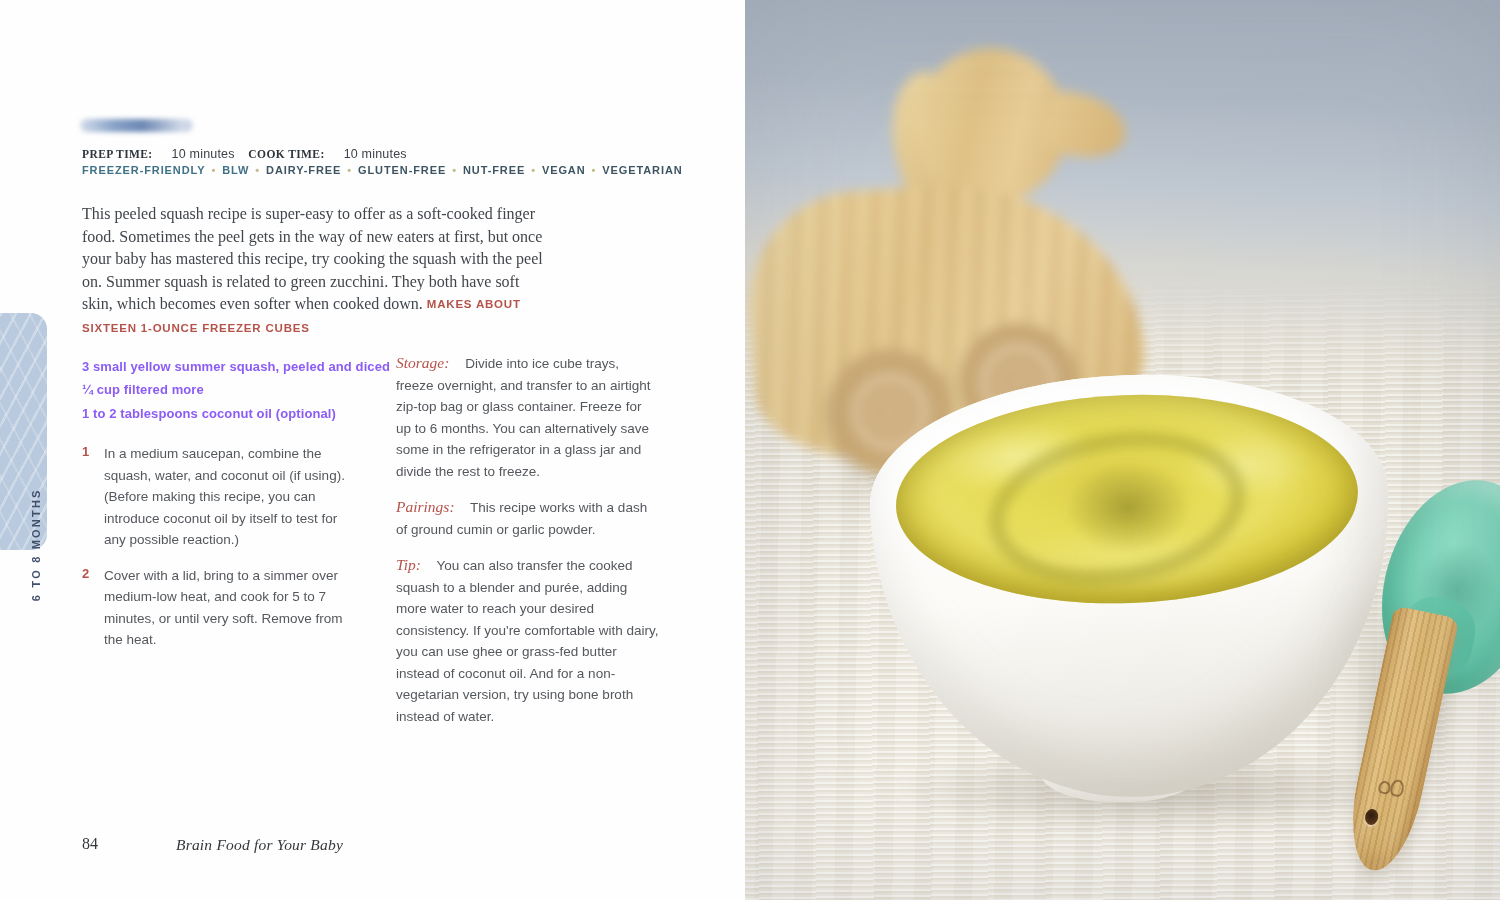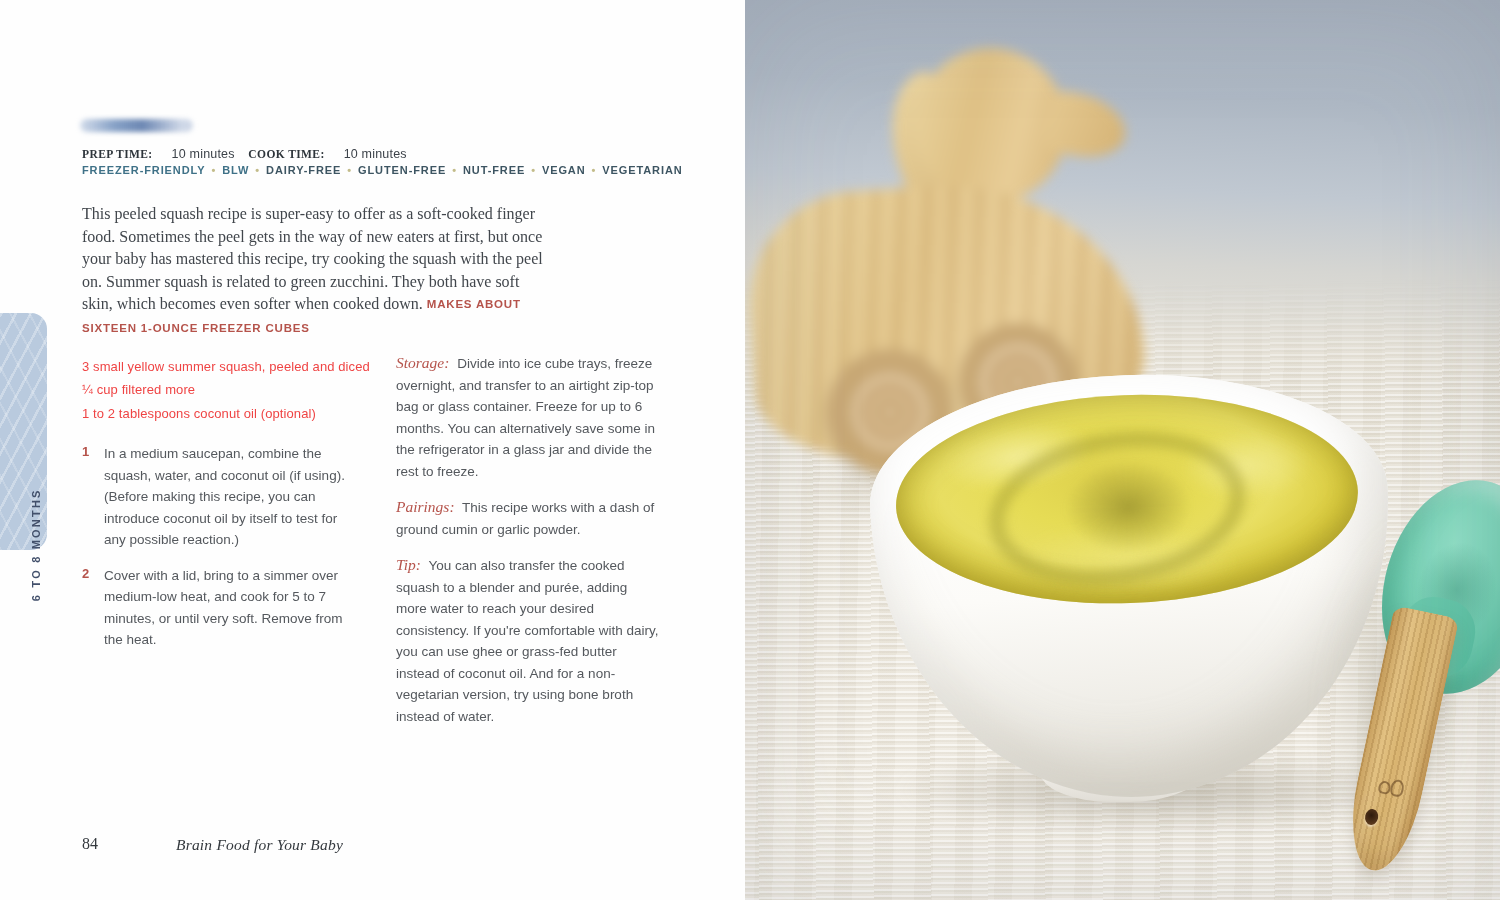--- a/index.html
+++ b/index.html
@@ -36,31 +36,31 @@
   .tag-teal { color:var(--tag-teal,#3f7187);text-align:center; }
   .tag-slate { color:var(--tag-slate,#3d5562); }
   .bullet { color:var(--bullet-olive,#c3bc8a); margin:0 6px; font-size:11px; }
 
   .intro { position:absolute; left:82px; top:203px; width:472px;
     font-family:"Liberation Serif", serif; font-size:16px; line-height:22.6px; color:#41464c; }
   .yield { font-family:"Liberation Sans", sans-serif; font-size:11.5px; font-weight:bold;
     letter-spacing:.8px; color:var(--accent-red,#b5534b); position:relative; top:-1px; }
 
   .ingredients { position:absolute; left:82px; top:355px; width:320px;
-    font-size:13px; font-weight:normal; color:#ef4444; line-height:23.4px; letter-spacing:.1px; }
+    font-size:13px; font-weight:bold; color:#8b5cf6; line-height:23.4px; letter-spacing:.1px; }
 
   .steps { position:absolute; left:82px; top:443px; width:264px; }
   .step { display:flex; margin-bottom:14px; }
   .step-num { width:22px; flex:0 0 22px; color:var(--accent-red,#b5534b); font-weight:bold; font-size:13px; padding-top:1px; }
   .step-text { flex:1; font-size:13.5px; line-height:21.5px; color:#54585d; }
 
   .notes { position:absolute; left:396px; top:352px; width:263px; }
   .note { margin-bottom:14px; font-size:13.5px; line-height:21.5px; color:#54585d; }
   .note em { font-family:"Liberation Serif", serif; font-style:italic; font-size:15.5px;
-    color:var(--accent-red,#b5534b); margin-right:4px; }
+    color:var(--accent-red,#b5534b); margin-right:12px; }
 
   .footer { position:absolute; left:0; top:835px; width:745px; }
   .pageno { position:absolute; left:82px; top:0; font-family:"Liberation Serif", serif; font-size:16px; color:#33383d; }
   .booktitle { position:absolute; left:176px; top:1px; font-family:"Liberation Serif", serif;
     font-style:italic; font-size:15.5px; color:#33383d; letter-spacing:.2px; }
 
   
   .photo { position:absolute; left:745px; top:0; width:755px; height:900px; overflow:hidden;
     background:linear-gradient(183deg, #a6b0bd 0%, #aeb8c4 12%, #c0c8d1 22%, #d6d6d2 30%, #e6e2d8 39%, #ece8de 55%, #f0ece3 78%, #f1ede4 100%); }
   .ph-cloth { position:absolute; left:-20px; right:-20px; top:280px; bottom:-20px;

